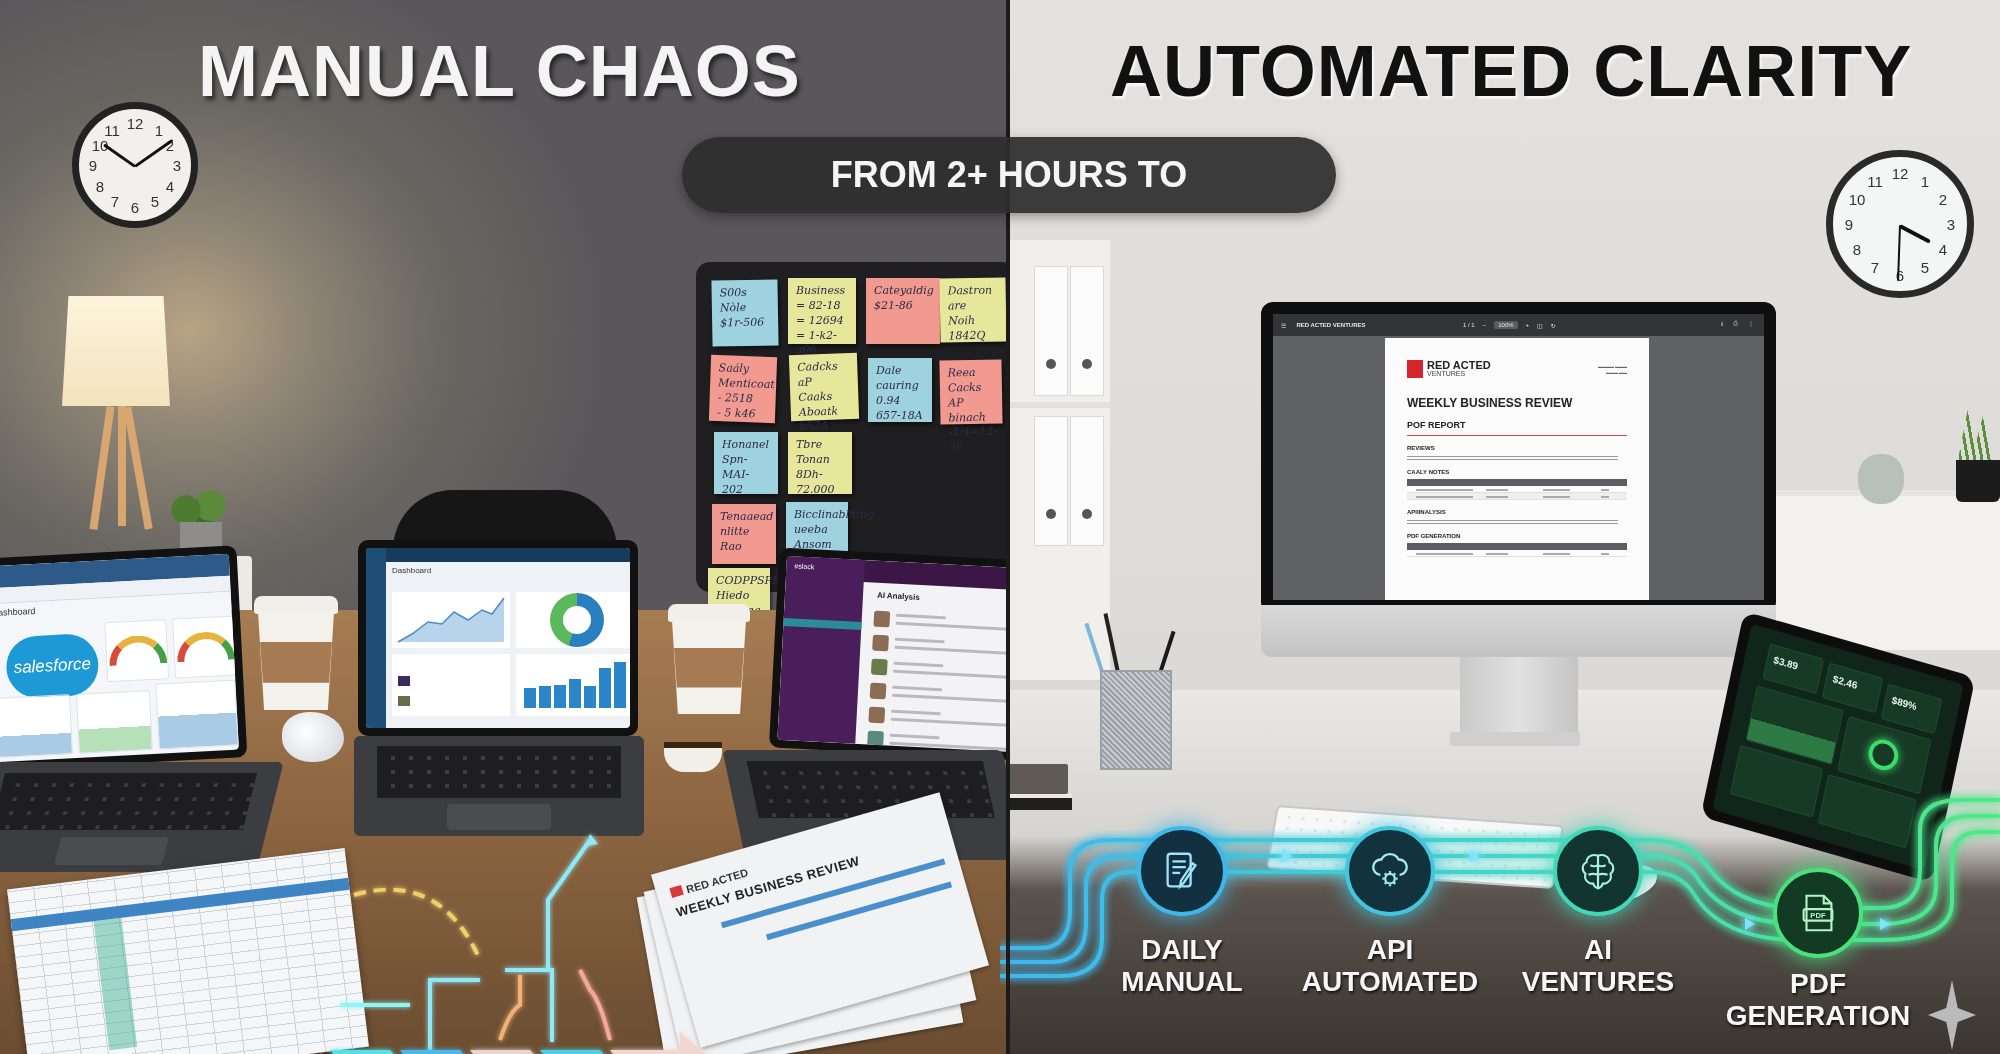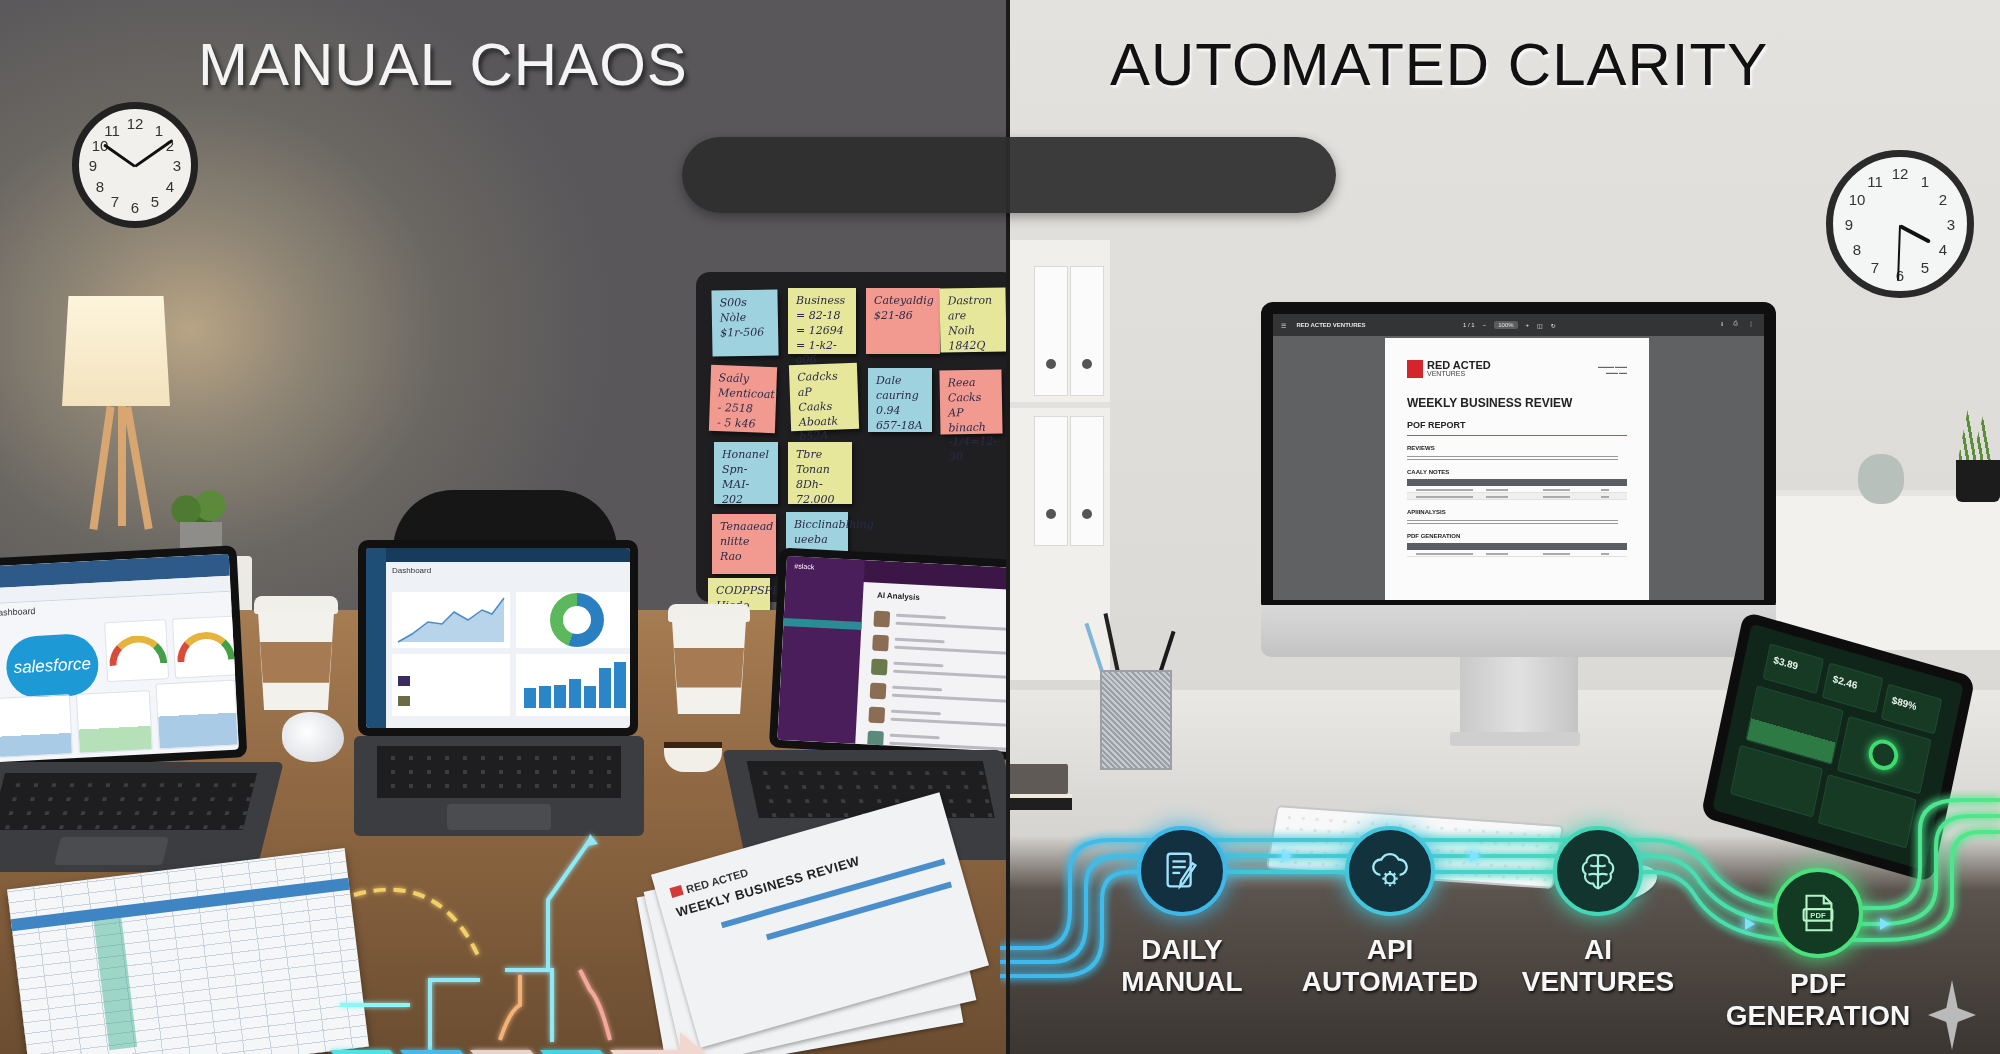--- a/index.html
+++ b/index.html
@@ -7,21 +7,21 @@
   body { font-family: "Liberation Sans", "DejaVu Sans", sans-serif; position: relative; }
 
   .half { position: absolute; top: 0; height: 1054px; overflow: hidden; }
   .left-half { left: 0; width: 1008px;
     background: radial-gradient(ellipse 420px 380px at 190px 330px, #b8a484 0%, #8c8374 30%, #6a6762 60%, #59575a 100%); }
   .right-half { left: 1008px; width: 992px;
     background: linear-gradient(180deg, #e3e2df 0%, #dcdbd8 55%, #d6d5d2 100%); }
   .divider { position: absolute; left: 1006px; top: 0; width: 4px; height: 1054px; background: #1b1b1b; }
 
   
-  .headline { position: absolute; top: 30px; font-weight: 400; font-size: 60px; letter-spacing: 1px; white-space: nowrap; }
+  .headline { position: absolute; top: 30px; font-weight: 700; font-size: 72px; letter-spacing: 1px; white-space: nowrap; }
   .headline-left { left: 198px; color: #f4f4f4; text-shadow: 3px 4px 4px rgba(0,0,0,0.55); }
   .headline-right { left: 1110px; color: #111; text-shadow: 2px 3px 2px rgba(255,255,255,0.7); }
 
   .banner { position: absolute; left: 682px; top: 137px; width: 654px; height: 76px; border-radius: 38px;
     background: rgba(45,45,45,0.92); box-shadow: 0 4px 12px rgba(0,0,0,0.35);
     display: flex; align-items: center; justify-content: center; gap: 12px; font-size: 36px; font-weight: 700; }
   .banner-white { color: #f5f5f5; }
   .banner-green { color: #3ed38b; }
 
   
@@ -34,21 +34,21 @@
     clip-path: polygon(6% 0, 94% 0, 100% 100%, 0 100%); box-shadow: 0 0 60px rgba(255,220,150,0.6); }
   .lamp-leg { position: absolute; width: 8px; background: #d7a671; }
   .nightstand { position: absolute; left: 30px; top: 556px; width: 222px; height: 150px; background: #eceae5; border-radius: 4px; }
   .nightstand .drawer { position: absolute; left: 12px; top: 30px; width: 196px; height: 56px; border: 2px solid #d2cfc9; }
   .plant-pot { position: absolute; left: 180px; top: 522px; width: 42px; height: 50px; background: #8f8d89; border-radius: 0 0 6px 6px; }
   .plant-leaves { position: absolute; left: 168px; top: 488px; width: 60px; height: 44px; background: radial-gradient(circle at 30% 50%, #4e7a32 30%, transparent 32%), radial-gradient(circle at 70% 40%, #5a8a3a 30%, transparent 32%), radial-gradient(circle at 50% 70%, #3f6a28 32%, transparent 34%); }
 
   .chair-back { position: absolute; left: 393px; top: 490px; width: 224px; height: 240px; background: #161616; border-radius: 60px 60px 10px 10px; }
 
   
-  .sticky-board { position: absolute; left: 696px; top: 272px; width: 320px; height: 330px; background: #1f1f22; border-radius: 14px; }
+  .sticky-board { position: absolute; left: 696px; top: 262px; width: 320px; height: 330px; background: #1f1f22; border-radius: 14px; }
   .sticky { position: absolute; padding: 6px 8px; font-family: "DejaVu Serif", serif; font-style: italic; font-size: 11px; line-height: 1.35; color: #2b2b4a; box-shadow: 2px 3px 4px rgba(0,0,0,0.5); white-space: pre-line; }
   .sticky.blue { background: #9fd2df; }
   .sticky.yellow { background: #e6e79a; }
   .sticky.pink { background: #f29a90; }
 
   .monitor-back { position: absolute; left: 940px; top: 440px; width: 68px; height: 140px; background: #8c8c8c; border-radius: 8px 0 0 0; }
 
   
   .desk-left { position: absolute; left: 0; top: 610px; width: 1008px; height: 444px; background: linear-gradient(180deg, #a67c52 0%, #8a6440 50%, #6b4d31 100%); }
 
@@ -626,13 +626,14 @@
 </div>
 
 <div class="sparkle"></div>
 
 <div class="divider"></div>
 
 <div class="headline headline-left">MANUAL CHAOS</div>
 <div class="headline headline-right">AUTOMATED CLARITY</div>
 
 <div class="banner">
+  <span class="banner-white">FROM 2+ HOURS TO</span>
 </div>
 
 </body></html>

